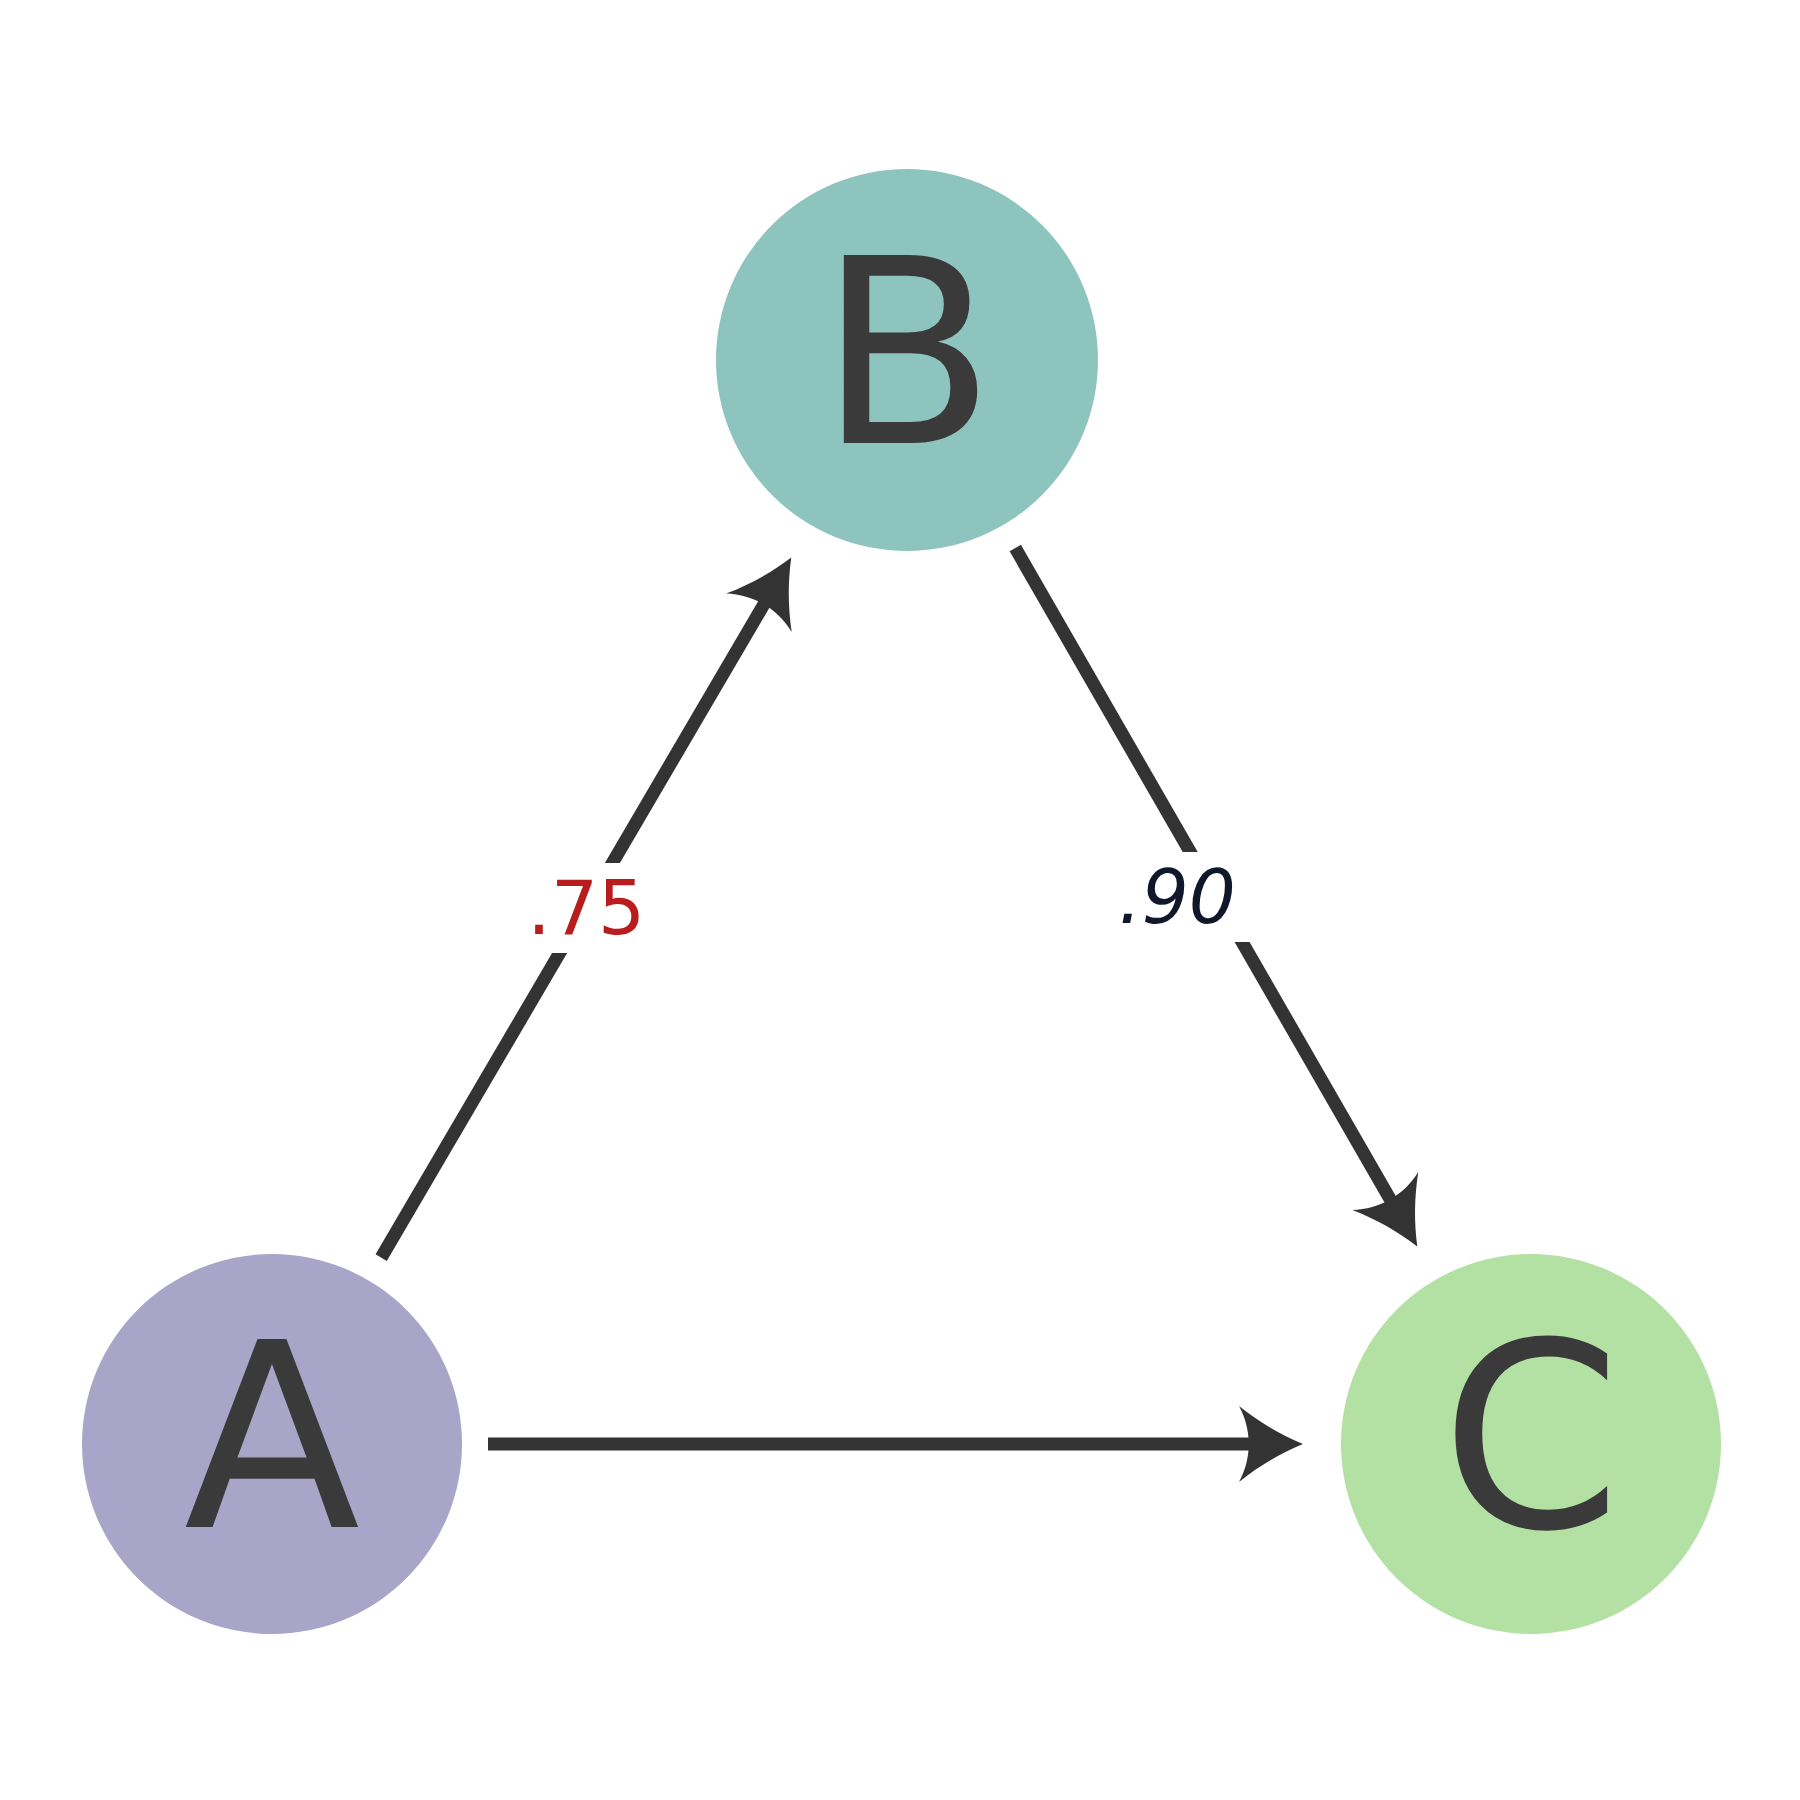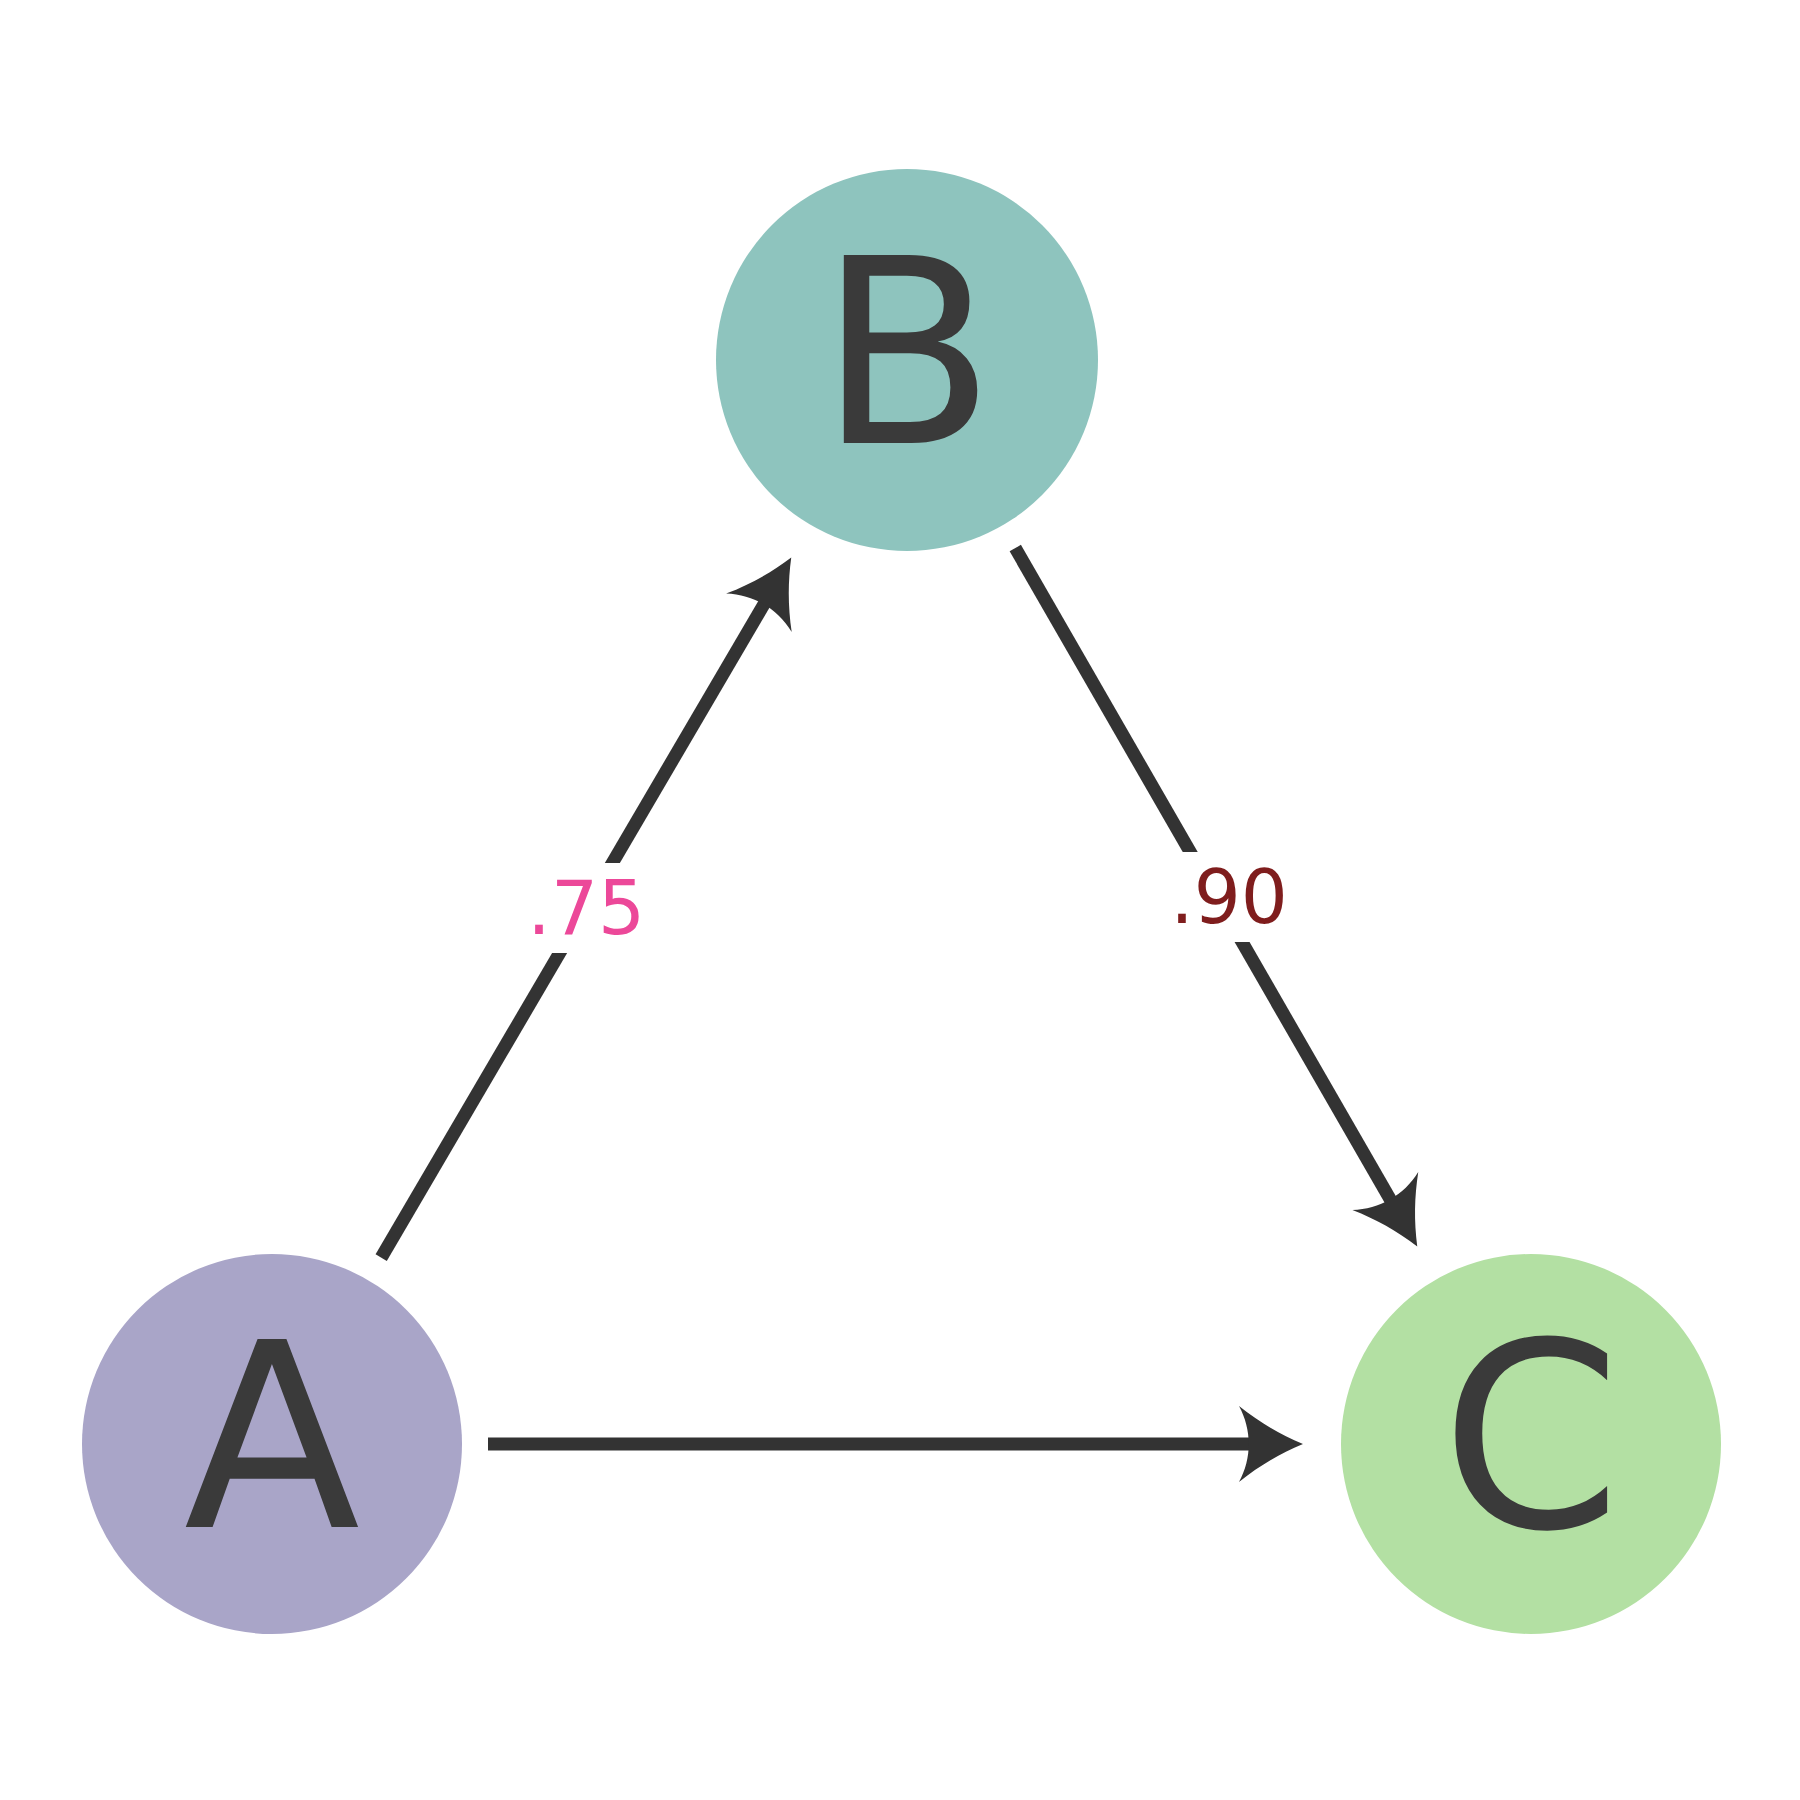--- a/index.html
+++ b/index.html
@@ -72,16 +72,16 @@
   <div class="node" style="left: 82px; top: 1254px; height: 380px; width: 380px; background: rgb(169, 165, 200);">
     <span class="node-letter" style="color: rgb(58, 58, 58);">A</span>
   </div>
   <div class="node" style="left: 716px; top: 169px; height: 382px; width: 382px; background: rgb(142, 196, 190);">
     <span class="node-letter" style="color: rgb(58, 58, 58);">B</span>
   </div>
   <div class="node" style="left: 1341px; top: 1254px; height: 380px; width: 380px; background: rgb(179, 224, 163);">
     <span class="node-letter" style="color: rgb(58, 58, 58);">C</span>
   </div>
 
-  <span class="edge-label" style="left: 586.215px; top: 907.609px; color: #ec4899;">.75</span>
-  <span class="edge-label" style="left: 1229px; top: 897.233px; color: #7f1d1d;">.90</span>
+  <span class="edge-label" style="left: 586.215px; top: 907.609px; color: #b91c1c;">.75</span>
+  <span class="edge-label" style="left: 1177px; top: 897.233px; color: #0f172a; font-style: italic;">.90</span>
 
 </div>
 
 </body></html>

